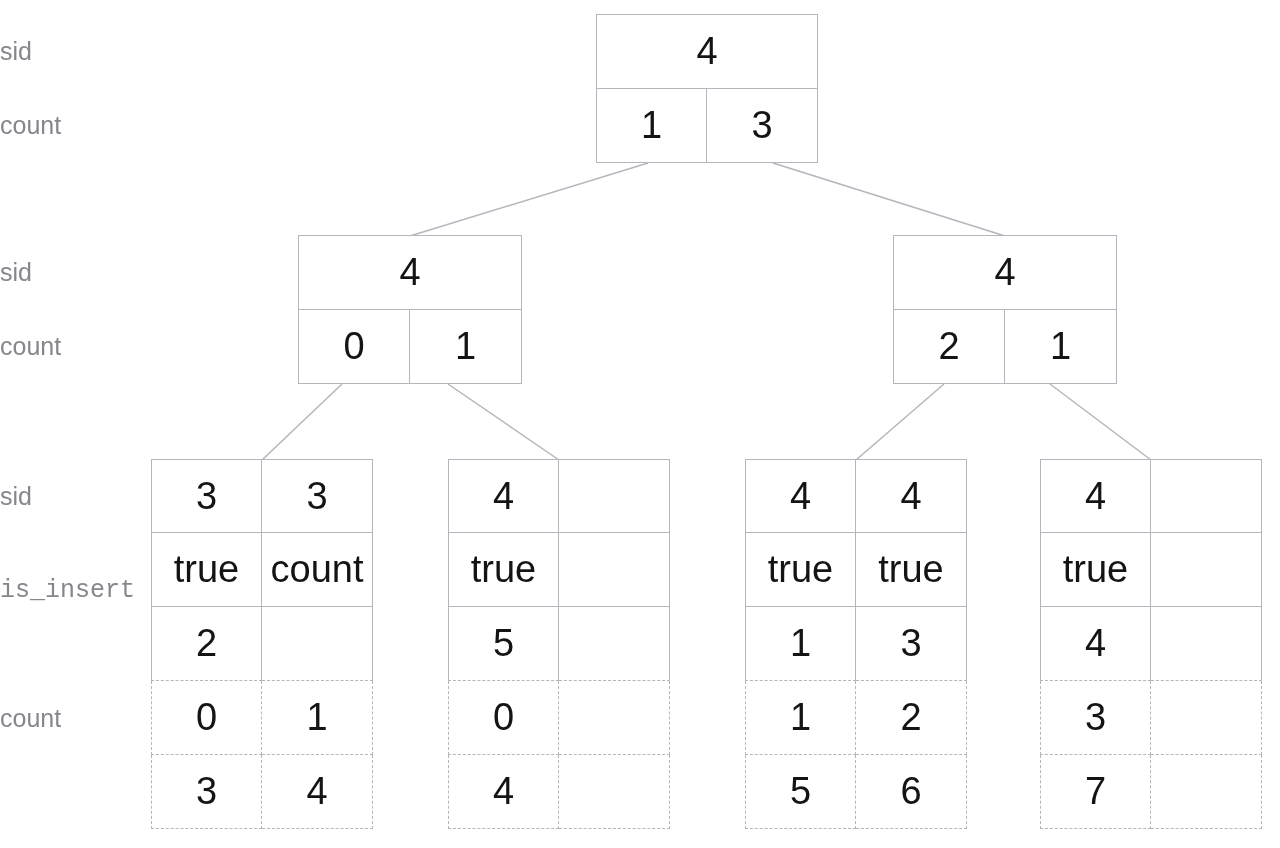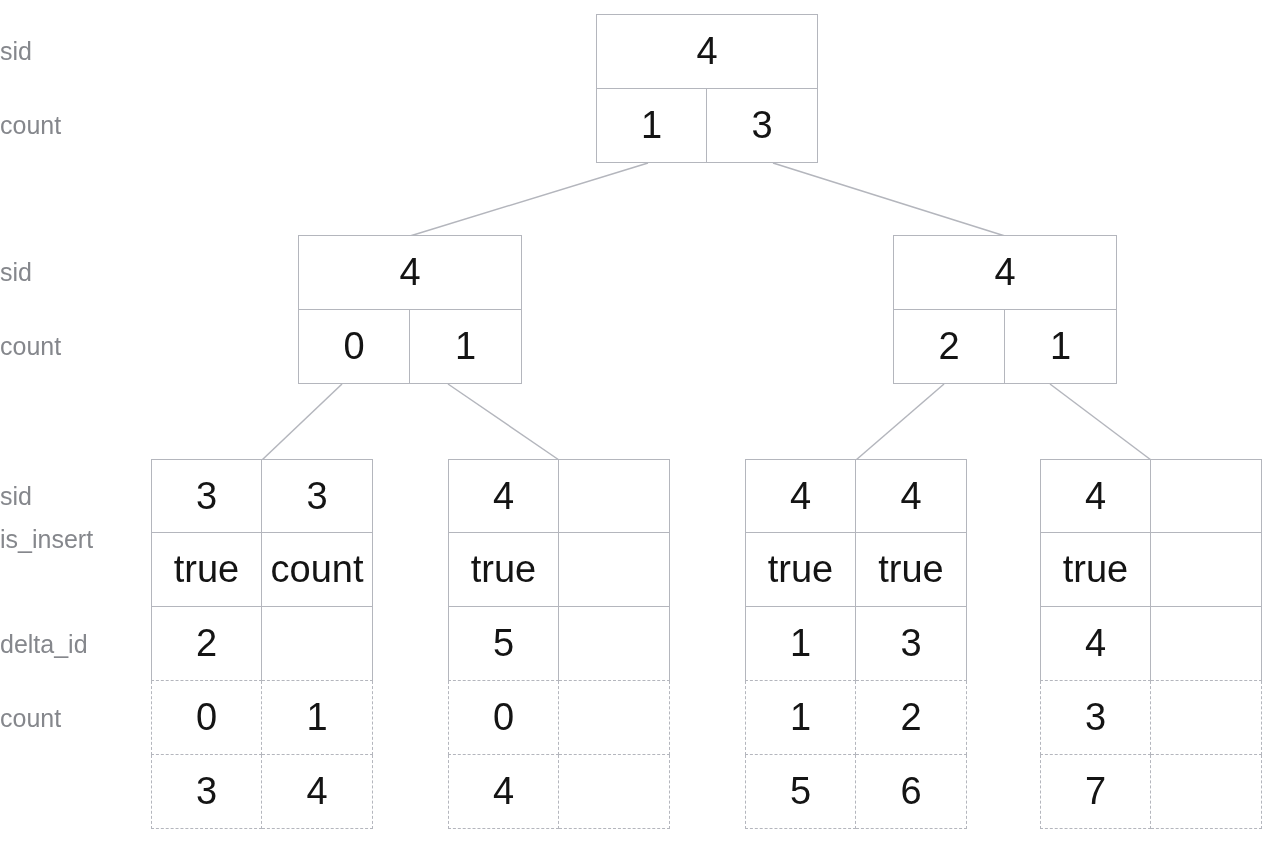--- a/index.html
+++ b/index.html
@@ -90,22 +90,21 @@
     <div class="row1">
       <div class="cell">4</div>
     </div>
     <div class="row2">
       <div class="cell first">2</div>
       <div class="cell">1</div>
     </div>
   </div>
 
   <div class="rowlabel" style="left:0;top:459px;width:131px;">sid</div>
-  <div class="rowlabel" style="left:0;top:502px;width:131px;">is_insert</div>
-  <div class="rowlabel" style="left:0;top:607px;width:131px;">delta_id</div>
+  <div class="rowlabel" style="left:0;top:554px;width:131px;font-family:Liberation Mono, monospace;">is_insert</div>
   <div class="rowlabel" style="left:0;top:681px;width:131px;">count</div>
 
   <div class="node leaf" style="left:151px;top:459px;">
     <div class="lc s-t s-l s-r s-b">3</div>
     <div class="lc s-t s-r s-b">3</div>
     <div class="lc s-l s-r s-b">true</div>
     <div class="lc s-r s-b">count</div>
     <div class="lc s-l s-r d-b">2</div>
     <div class="lc s-r d-b"></div>
     <div class="lc d-l d-r d-b">0</div>

